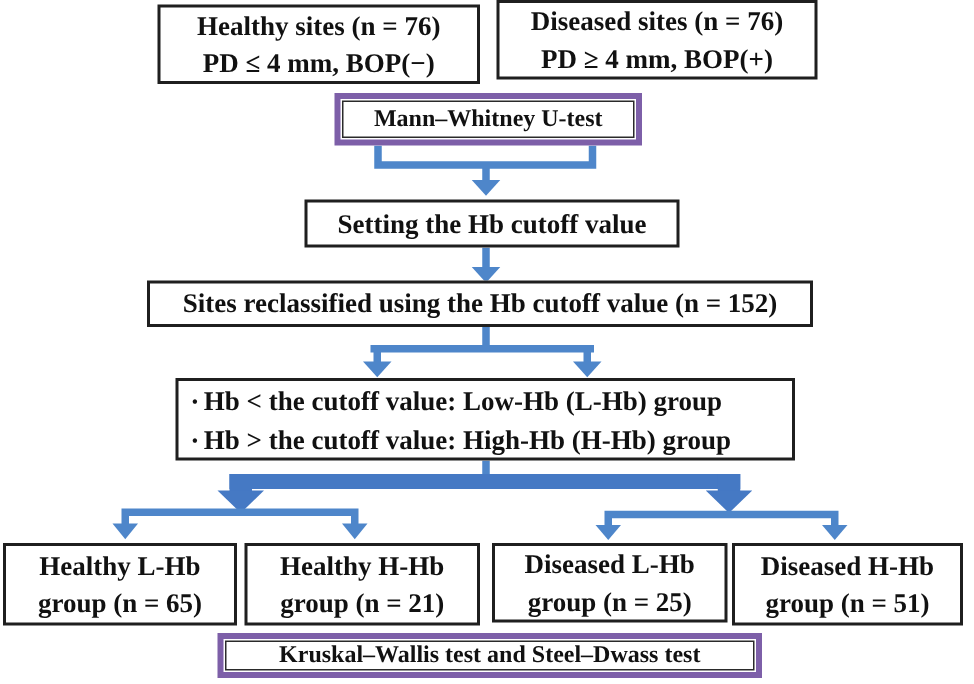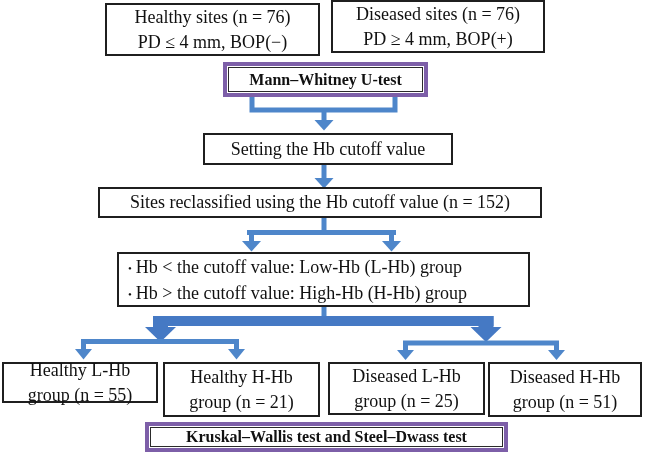--- a/index.html
+++ b/index.html
@@ -15,21 +15,21 @@
   .box{
     position:absolute;
     box-sizing:border-box;
     border:2px solid #1f1f1f;
     background:#fff;
     display:flex;
     flex-direction:column;
     align-items:center;
     justify-content:center;
     text-align:center;
-    font-weight:normal;
+    font-weight:bold;
     line-height:25px;
     font-size:18px;
     white-space:nowrap;
   }
   .purple-box{
     position:absolute;
     box-sizing:border-box;
     border:4px solid #7d5fa8;
     background:#fff;
     padding:1px;
@@ -113,23 +113,23 @@
     <div class="rule-line">
       <span class="bullet">•</span>
       <span>Hb &lt; the cutoff value: Low-Hb (L-Hb) group</span>
     </div>
     <div class="rule-line">
       <span class="bullet">•</span>
       <span>Hb &gt; the cutoff value: High-Hb (H-Hb) group</span>
     </div>
   </div>
 
-  <div class="box" style="left:2px;top:362px;width:156px;height:41px;">
+  <div class="box" style="left:2px;top:362px;width:156px;height:55px;">
     <span>Healthy L-Hb</span>
-    <span>group (n = 55)</span>
+    <span>group (n = 65)</span>
   </div>
   <div class="box" style="left:163px;top:362px;width:157px;height:55px;">
     <span>Healthy H-Hb</span>
     <span>group (n = 21)</span>
   </div>
   <div class="box" style="left:328px;top:362px;width:157px;height:53px;">
     <span>Diseased L-Hb</span>
     <span>group (n = 25)</span>
   </div>
   <div class="box" style="left:488px;top:362px;width:154px;height:55px;">

